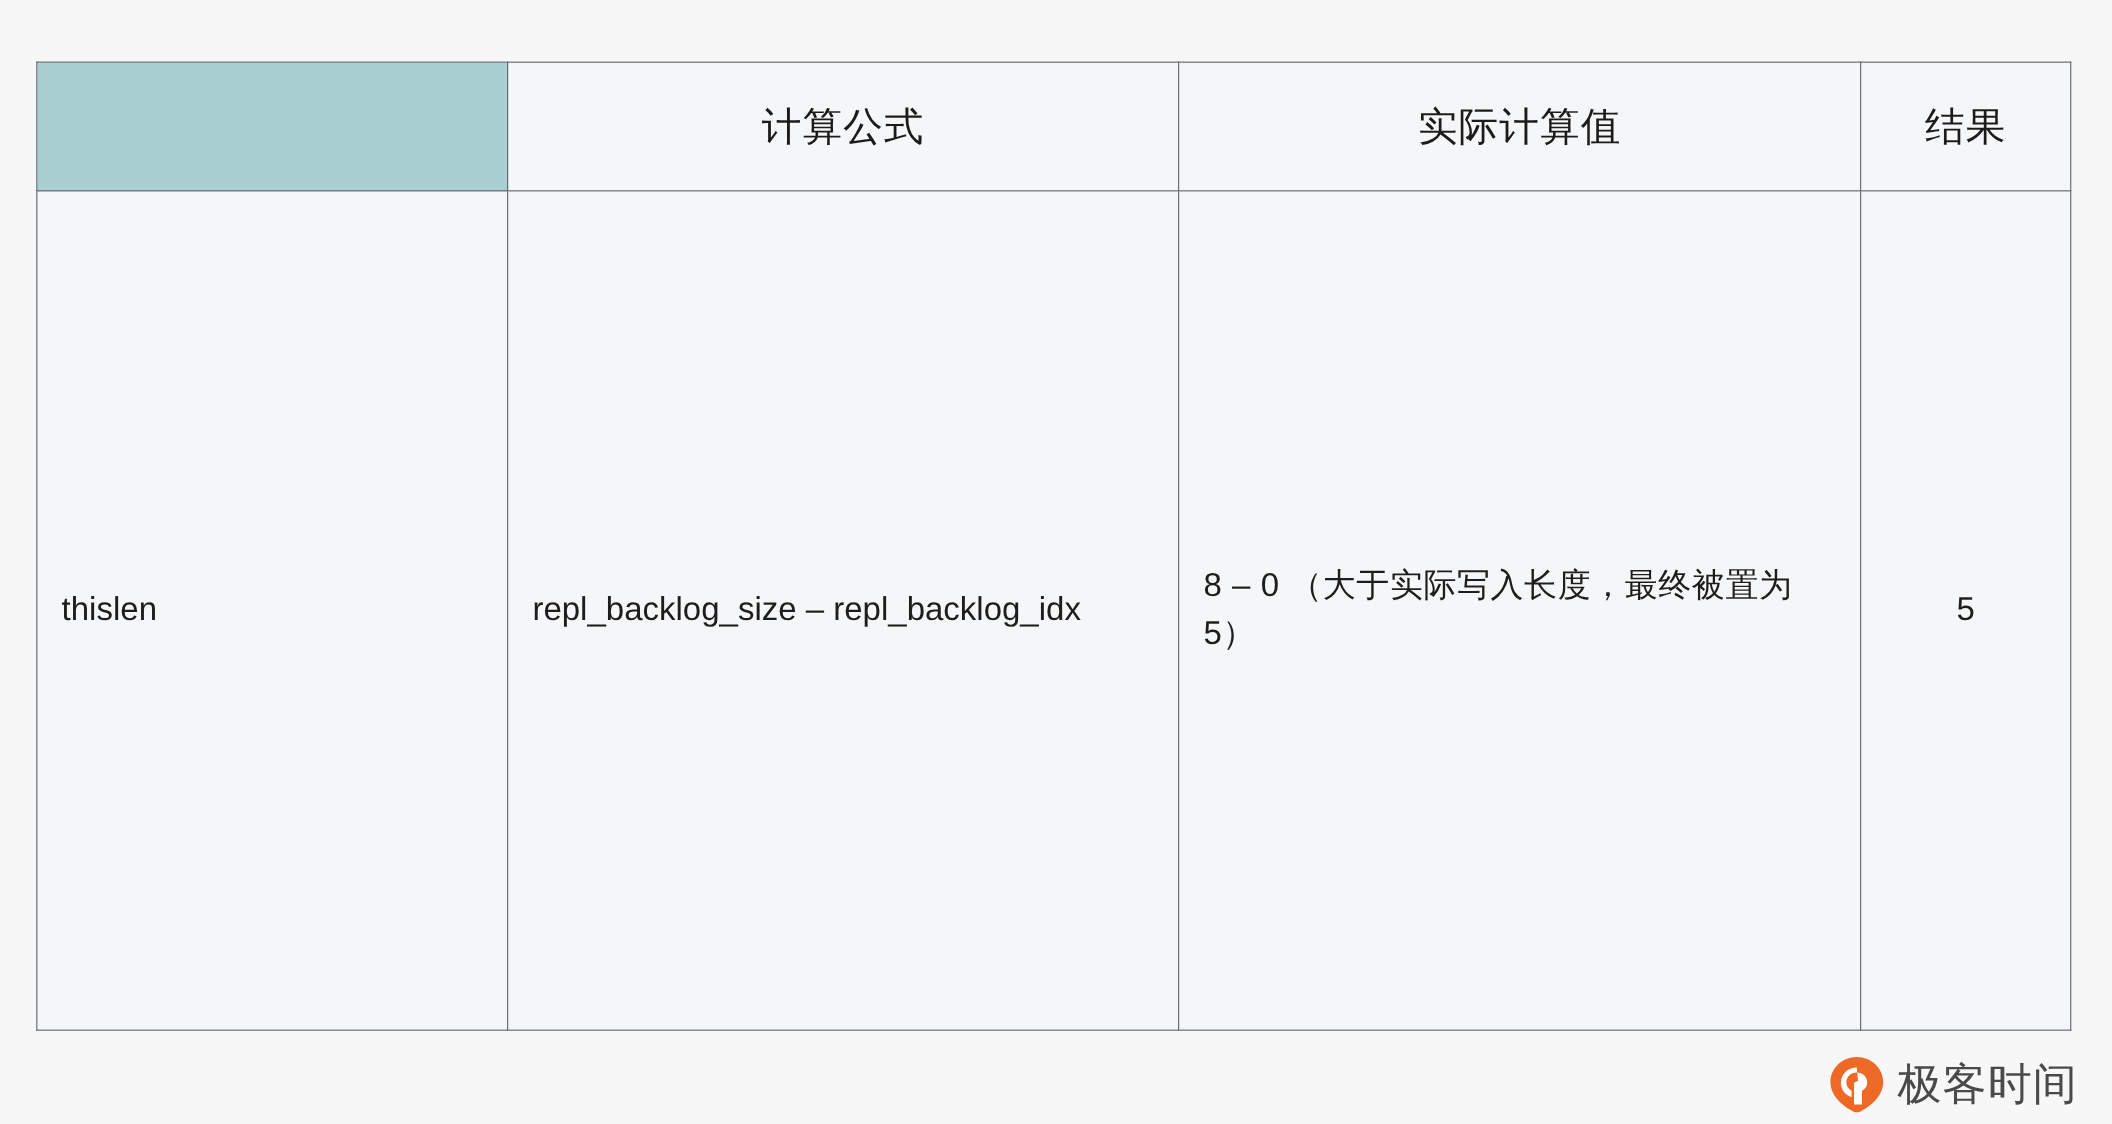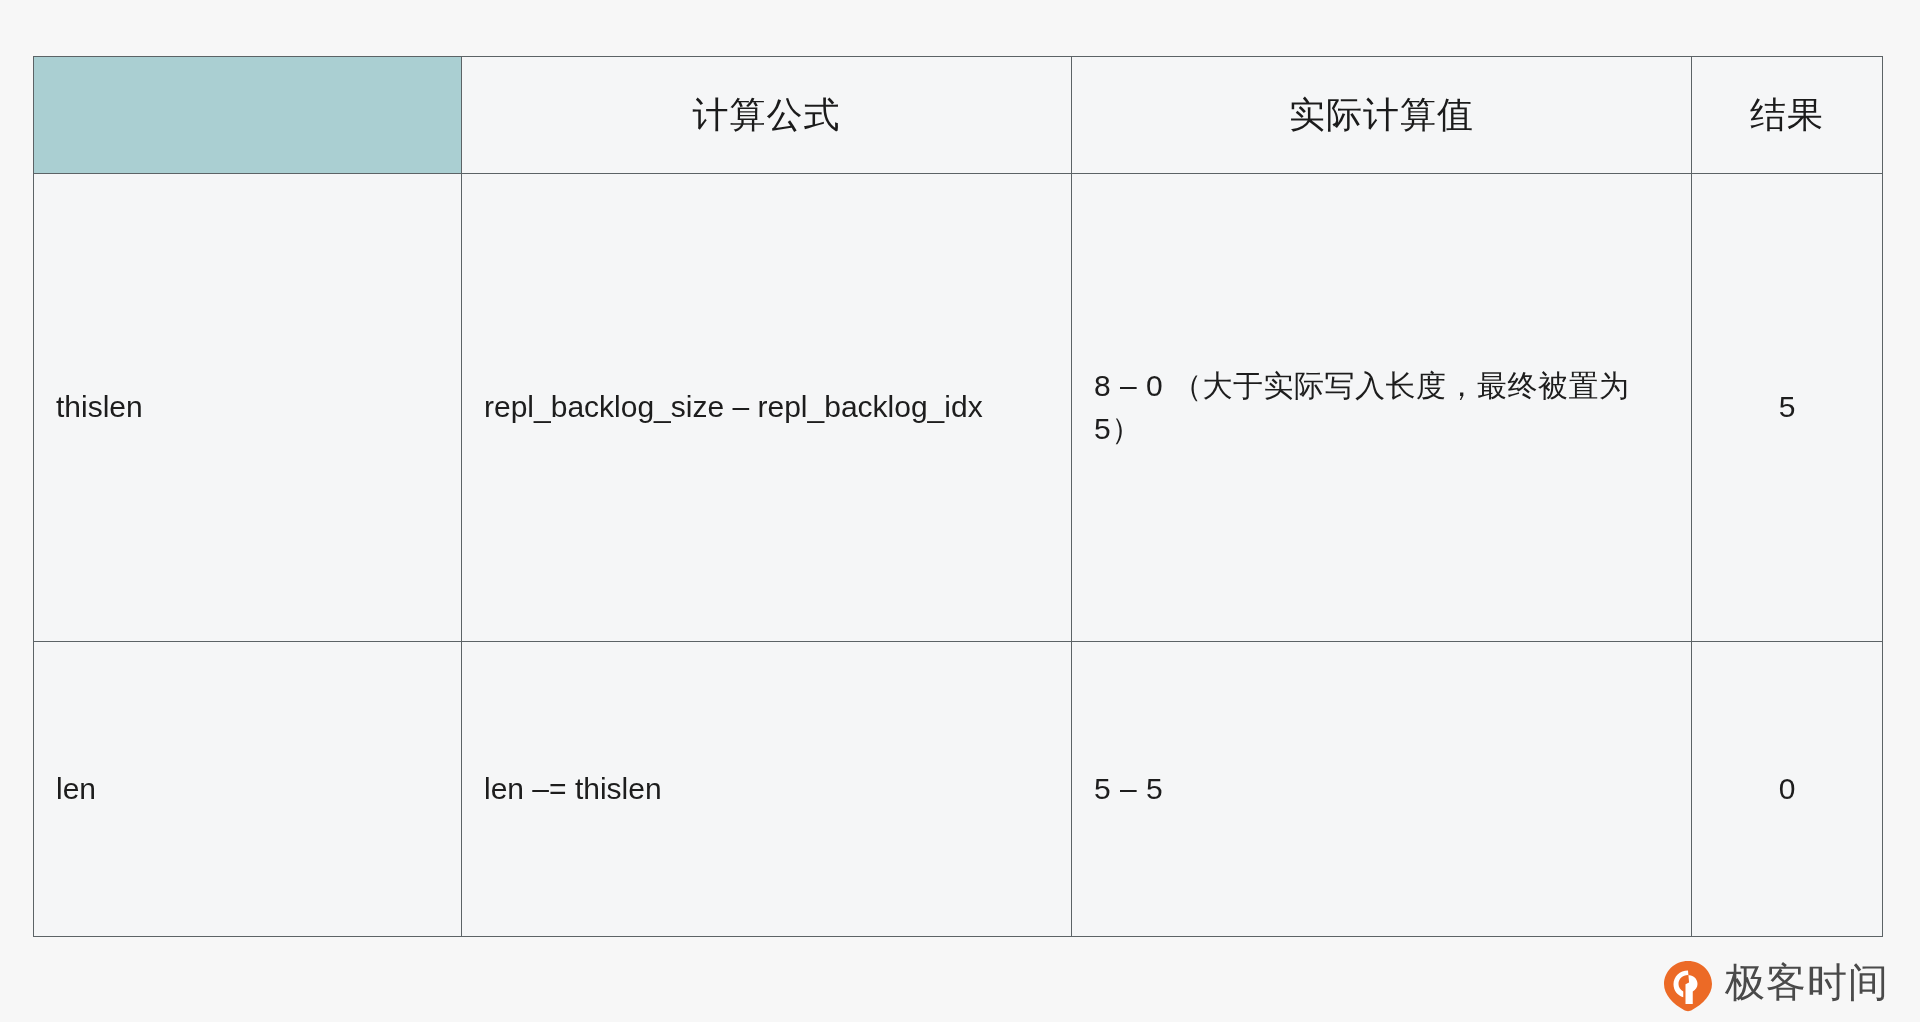--- a/index.html
+++ b/index.html
@@ -102,21 +102,21 @@
     height: 52px;
     flex: 0 0 auto;
     display: block;
   }
   .logo-text {
     font-size: 40px;
     color: #4a4a4a;
     line-height: 1;
     letter-spacing: 1px;
     white-space: nowrap;
-    font-family: Liberation Mono, monospace;
+    font-family: Liberation Sans, sans-serif;
   }
 </style>
 </head>
 <body>
 
 <div class="page">
 
   <div class="table-wrap">
     <table class="calc-table">
       <colgroup>
@@ -133,26 +133,20 @@
           <th>结果</th>
         </tr>
       </thead>
       <tbody>
         <tr class="r0">
           <td class="name-cell">thislen</td>
           <td class="formula-cell">repl_backlog_size – repl_backlog_idx</td>
           <td class="value-cell">8 – 0 （大于实际写入长度，最终被置为5）</td>
           <td class="result-cell">5</td>
         </tr>
-        <tr class="r2">
-          <td class="name-cell">len</td>
-          <td class="formula-cell">len –= thislen</td>
-          <td class="value-cell">5 – 5</td>
-          <td class="result-cell">0</td>
-        </tr>
       </tbody>
     </table>
   </div>
 
   <div class="logo">
     <svg class="logo-mark" viewBox="0 0 100 104" aria-hidden="true">
       <path d="M50 2 C23 2 2 23 2 48 C2 69 20 88 42 100 C46 103 54 103 58 100 C80 88 98 69 98 48 C98 23 77 2 50 2 Z" fill="#ec6a26"></path>
       <path d="M50 20 C34 20 22 32 22 48 C22 60 29 70 40 74 L40 60 C34 57 31 53 31 47 C31 36 39 29 50 29 C61 29 69 36 69 47 C69 53 66 57 60 60 L60 86 L44 86 L44 47 L56 47 L56 86" fill="none" stroke="#ffffff" stroke-width="0"></path>
       <path d="M50 21 C33.5 21 21 33.5 21 48.5 C21 61 29 71 40.5 74.5 L40.5 63 C34.5 59.5 31 54.5 31 48 C31 37.5 39.5 30 50 30 C60.5 30 69 37.5 69 48 C69 54.5 65.5 59.5 59.5 63 L59.5 88 L45 88 L45 48.5 L56 43 L56 88 Z" fill="#ffffff"></path>
     </svg>

